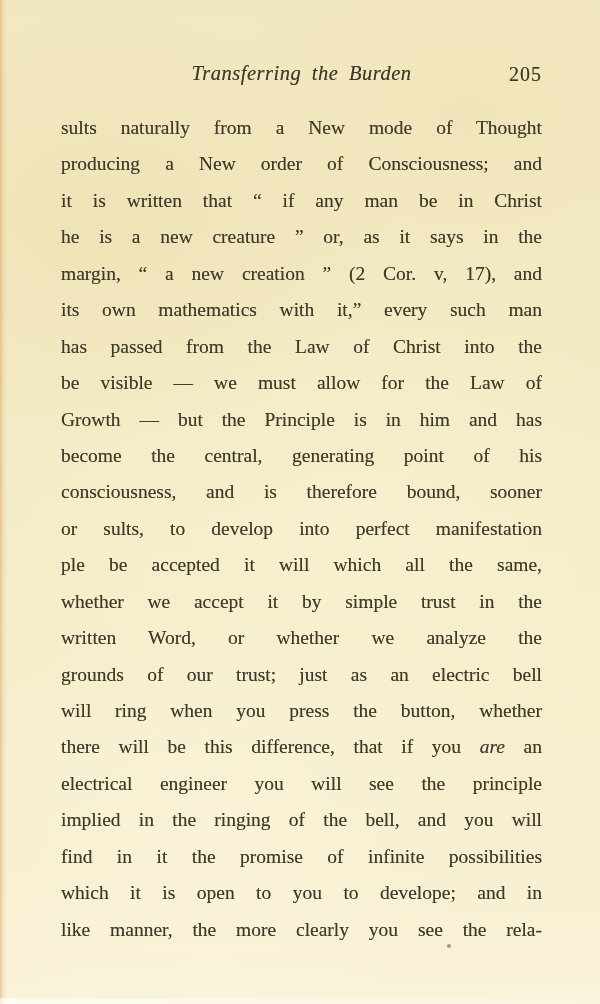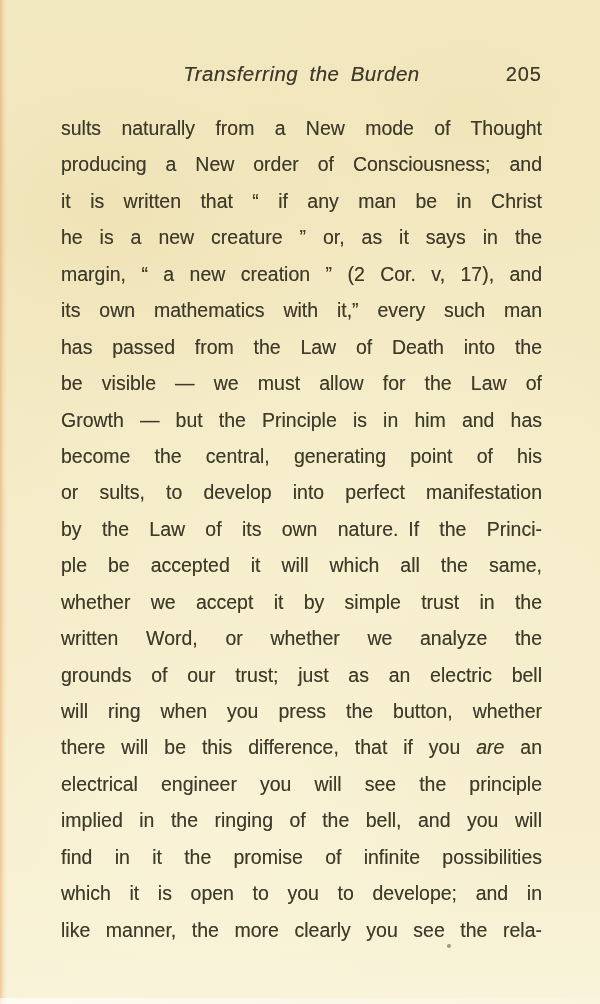--- a/index.html
+++ b/index.html
@@ -11,21 +11,21 @@
     position: relative;
     width: 600px;
     height: 1004px;
     overflow: hidden;
     background:
       radial-gradient(ellipse 420px 300px at 18% 22%, rgba(232,214,160,0.35), rgba(232,214,160,0) 70%),
       radial-gradient(ellipse 380px 260px at 78% 12%, rgba(236,220,168,0.30), rgba(236,220,168,0) 70%),
       radial-gradient(ellipse 500px 340px at 60% 55%, rgba(250,244,214,0.45), rgba(250,244,214,0) 75%),
       radial-gradient(ellipse 420px 280px at 35% 82%, rgba(251,246,222,0.50), rgba(251,246,222,0) 75%),
       linear-gradient(180deg, #f2e8c0 0%, #f4ebc6 45%, #f7efd0 85%, #f9f3da 100%);
-    font-family: Liberation Sans, sans-serif;
+    font-family: Liberation Serif, serif;
     color: #3e3a2a;
   }
   
   .edge-left {
     position: absolute;
     left: 0; top: 0; bottom: 0;
     width: 7px;
     background: linear-gradient(90deg, rgba(216,128,48,0.38), rgba(216,128,48,0.12) 45%, rgba(216,128,48,0) 100%);
     pointer-events: none;
   }
@@ -100,26 +100,26 @@
     <span class="page-number">205</span>
   </div>
 
   <div class="body-text">
       <div class="text-line"><span>sults naturally from a New mode of Thought</span></div>
       <div class="text-line"><span>producing a New order of Consciousness; and</span></div>
       <div class="text-line"><span>it is written that “ if any man be in Christ</span></div>
       <div class="text-line"><span>he is a new creature ” or, as it says in the</span></div>
       <div class="text-line"><span>margin, “ a new creation ” (2 Cor. v, 17), and</span></div>
       <div class="text-line"><span>its own mathematics with it,” every such man</span></div>
-      <div class="text-line"><span>has passed from the Law of Death into the</span></div>
+      <div class="text-line"><span>has passed from the Law of Christ into the</span></div>
       <div class="text-line"><span>be visible — we must allow for the Law of</span></div>
       <div class="text-line"><span>Growth — but the Principle is in him and has</span></div>
       <div class="text-line"><span>become the central, generating point of his</span></div>
+      <div class="text-line"><span>consciousness, and is therefore bound, sooner</span></div>
       <div class="text-line"><span>or sults, to develop into perfect manifestation</span></div>
-      <div class="text-line"><span>by the Law of its own nature. If the Princi-</span></div>
       <div class="text-line"><span>ple be accepted it will which all the same,</span></div>
       <div class="text-line"><span>whether we accept it by simple trust in the</span></div>
       <div class="text-line"><span>written Word, or whether we analyze the</span></div>
       <div class="text-line"><span>grounds of our trust; just as an electric bell</span></div>
       <div class="text-line"><span>will ring when you press the button, whether</span></div>
       <div class="text-line"><span>there will be this difference, that if you </span><span class="em">are</span><span> an</span></div>
       <div class="text-line"><span>electrical engineer you will see the principle</span></div>
       <div class="text-line"><span>implied in the ringing of the bell, and you will</span></div>
       <div class="text-line"><span>find in it the promise of infinite possibilities</span></div>
       <div class="text-line"><span>which it is open to you to develope; and in</span></div>

